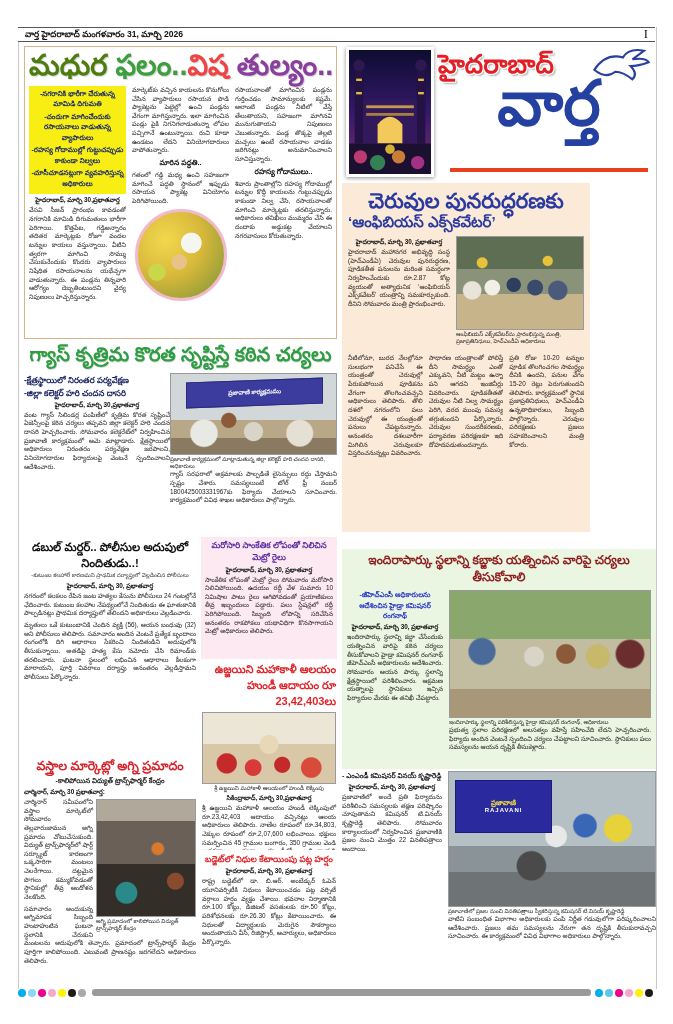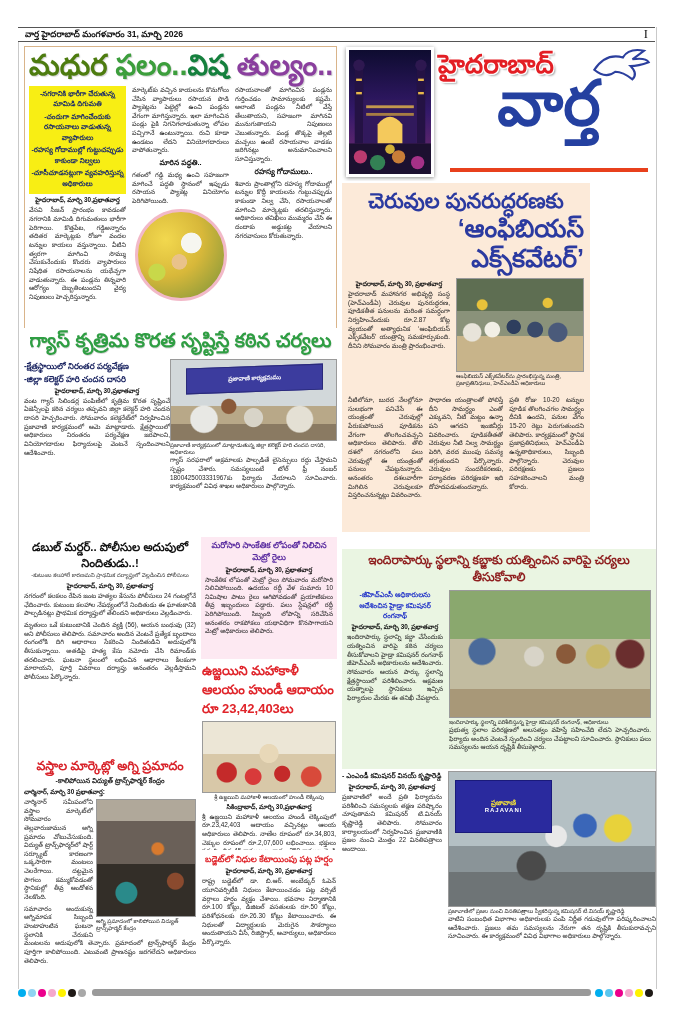--- a/index.html
+++ b/index.html
@@ -17,21 +17,21 @@
   .sec{position:absolute;box-sizing:border-box;overflow:hidden;}
   .bt{font-size:6.4px;line-height:1.35;text-align:justify;color:#1d1d1d;margin:0 0 3px;}
   .dateline{font-size:6.4px;font-weight:bold;text-align:center;margin:2px 0 1px;color:#111;}
   .caption{font-size:5.7px;line-height:1.25;color:#222;margin-top:1px;}
   .photo{position:relative;overflow:hidden;border:1px solid #9a9a9a;}
 
   
   #mango{left:24px;top:46px;width:313px;height:293px;border:1px solid #d9b48a;padding:3px 4px;background:#fff;}
   .m-headline{text-align:center;font-size:29px;font-weight:bold;line-height:1.1;white-space:nowrap;
               text-shadow:1px 1px 1px rgba(0,0,0,.18);}
-  .hp0{color:#4d7c0f}.hp1{color:#3c9e3c}.hp2{color:#15803d}.hp3{color:#8a3f9e}
+  .hp0{color:#4d7c0f}.hp1{color:#3c9e3c}.hp2{color:#ef4444}.hp3{color:#8a3f9e}
   .m-cols{display:flex;gap:6px;margin-top:4px;height:245px;}
   .m-col{flex:1;overflow:hidden;}
   .yellow-box{background:#f8ee14;padding:3px 2px;font-size:7px;font-weight:bold;color:#1a2a6b;
               text-align:center;line-height:1.5;}
   .yellow-box div{margin-bottom:2px;}
   .subhead{font-size:7.4px;font-weight:bold;text-align:center;margin:2px 0;color:#111;}
   .mango-photo{width:86px;height:86px;border-radius:50%;border:3px solid #f2b9c8;margin:2px auto 0;
     background:
       radial-gradient(circle at 62% 36%,#f6f6f0 0 13%,transparent 14%),
       radial-gradient(circle at 48% 58%,#e9c28a 0 11%,transparent 12%),
@@ -46,38 +46,38 @@
   .m-city{position:absolute;left:96px;top:5px;font-size:26px;font-weight:bold;color:#e31e24;white-space:nowrap;
     text-shadow:1px 1px 0 #fff,-1px -1px 0 #fff,1px -1px 0 #fff,-1px 1px 0 #fff,2px 2px 2px rgba(0,0,0,.35);}
   .dove{position:absolute;right:4px;top:1px;width:62px;height:42px;}
   .m-title{position:absolute;left:104px;top:28px;width:206px;text-align:center;font-size:63px;
            font-weight:bold;color:#2440a0;line-height:1.0;}
   .m-underline{position:absolute;left:108px;top:124px;width:198px;height:4px;background:#e8401c;}
 
   
   #excavator{left:342px;top:183px;width:248px;height:349px;background:#fcead9;padding:6px 6px 4px;}
   .exc-h1{text-align:center;color:#2b3aa0;font-weight:bold;font-size:21px;line-height:1.15;}
-  .exc-h2{text-align:right;color:#2b3aa0;font-weight:bold;font-size:25px;line-height:1.2;margin-bottom:5px;}
+  .exc-h2{text-align:left;color:#2b3aa0;font-weight:bold;font-size:15px;line-height:1.2;margin-bottom:5px;}
   .exc-top{display:flex;gap:6px;height:114px;}
   .exc-left{width:102px;overflow:hidden;}
   .exc-right{flex:1;}
   .photo.exc{height:92px;background:
       radial-gradient(circle at 12% 58%,#e8e4da 0 7%,transparent 8%),
       radial-gradient(circle at 28% 55%,#f2efe6 0 7%,transparent 8%),
       radial-gradient(circle at 45% 52%,#2e3e5e 0 8%,transparent 9%),
       radial-gradient(circle at 62% 55%,#3a4a6a 0 8%,transparent 9%),
       radial-gradient(circle at 80% 58%,#4a5a7a 0 8%,transparent 9%),
       radial-gradient(circle at 20% 28%,#e8c23a 0 4%,transparent 5%),
       radial-gradient(circle at 72% 26%,#e8c23a 0 4%,transparent 5%),
       linear-gradient(180deg,#5e6e52 0 35%,#8a927a 35% 62%,#c8b48a 62%);}
   .exc-cols{display:flex;gap:6px;margin-top:4px;height:152px;}
   .exc-col{flex:1;overflow:hidden;}
 
   
-  #gas{left:24px;top:328px;width:313px;height:192px;background:#fff;}
+  #gas{left:24px;top:342px;width:313px;height:192px;background:#fff;}
   .gas-h{text-align:center;color:#2f9e43;font-weight:bold;font-size:19.5px;margin:1px 0 3px;
          text-shadow:.5px .5px 0 rgba(0,0,0,.15);}
   .gas-row{display:flex;}
   .gas-left{width:146px;overflow:hidden;}
   .gas-right{flex:1;overflow:hidden;}
   .kicker{font-size:8.4px;font-weight:bold;color:#16205e;margin:2px 0;line-height:1.3;}
   .photo.gas{height:80px;background:
       radial-gradient(circle at 20% 74%,#e8e8e4 0 9%,transparent 10%),
       radial-gradient(circle at 50% 72%,#d8d4c8 0 9%,transparent 10%),
       radial-gradient(circle at 78% 74%,#e4e0d4 0 9%,transparent 10%),
@@ -100,21 +100,21 @@
   .photo.fire{height:116px;background:
       radial-gradient(circle at 30% 80%,#2a8a8a 0 9%,transparent 10%),
       radial-gradient(circle at 62% 42%,#d87a2e 0 6%,transparent 8%),
       radial-gradient(circle at 80% 70%,#8a4a2e 0 7%,transparent 8%),
       linear-gradient(180deg,#b0a89a 0 18%,#6a6058 18% 55%,#332e28 55%);}
 
   
   #metro{left:201px;top:537px;width:136px;height:122px;background:#fde9f2;padding:3px 4px;}
   .me-h{font-size:8.4px;font-weight:bold;color:#5b2da0;text-align:center;line-height:1.4;}
   #mahakali{left:201px;top:662px;width:136px;height:188px;background:#fff;padding:0 1px;}
-  .ma-h{font-size:13px;font-weight:bold;color:#e0242a;text-align:left;line-height:1.45;}
+  .ma-h{font-size:11px;font-weight:bold;color:#e0242a;text-align:right;line-height:1.45;}
   .photo.maha{height:70px;margin-top:2px;background:
       radial-gradient(circle at 18% 72%,#c42a2a 0 8%,transparent 9%),
       radial-gradient(circle at 38% 78%,#d83a3a 0 8%,transparent 9%),
       radial-gradient(circle at 60% 74%,#c42a2a 0 8%,transparent 9%),
       radial-gradient(circle at 82% 78%,#d84a3a 0 8%,transparent 9%),
       radial-gradient(circle at 50% 45%,#e8d8b8 0 12%,transparent 13%),
       linear-gradient(180deg,#ece6d6 0 45%,#d8c8a8 45%);}
   #budget{left:201px;top:853px;width:136px;height:152px;background:#fff;padding:0 1px;}
   .bu-h{font-size:8.6px;font-weight:bold;color:#e0242a;text-align:center;line-height:1.45;}
 

